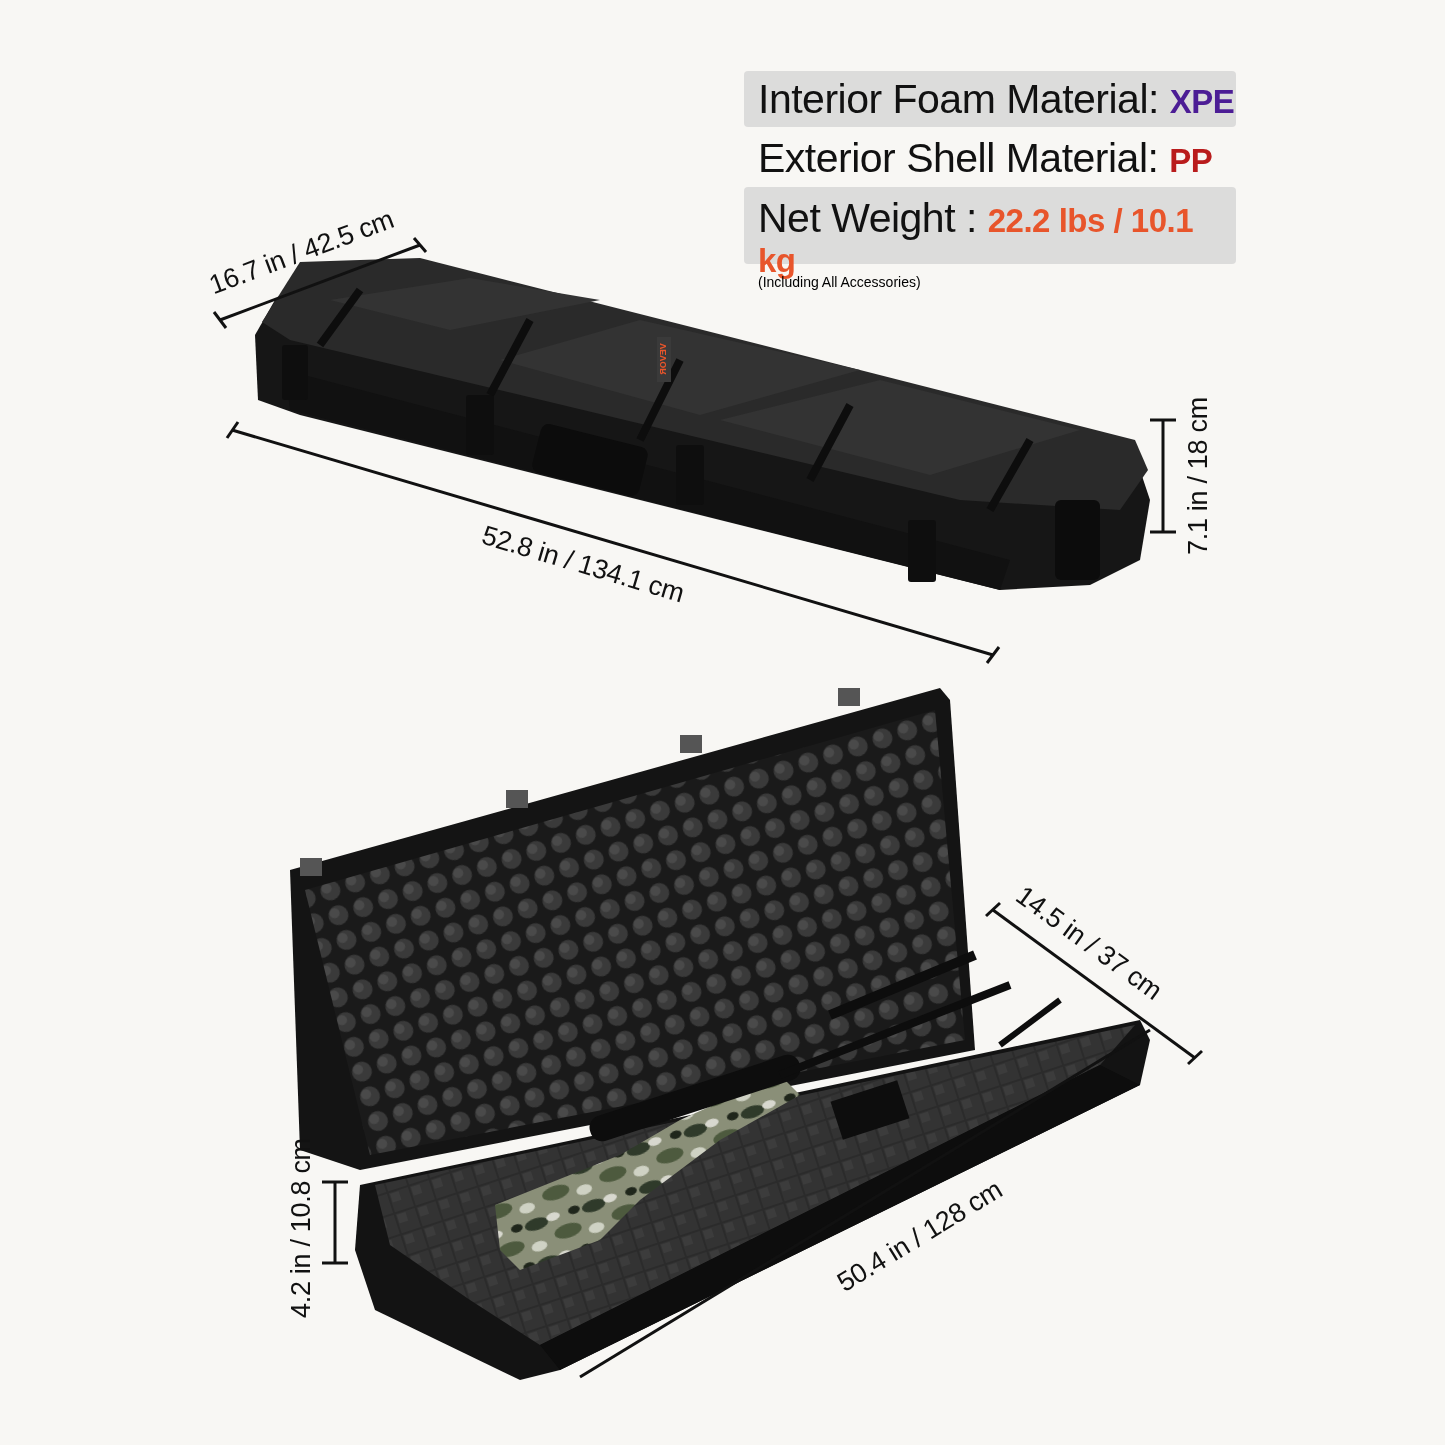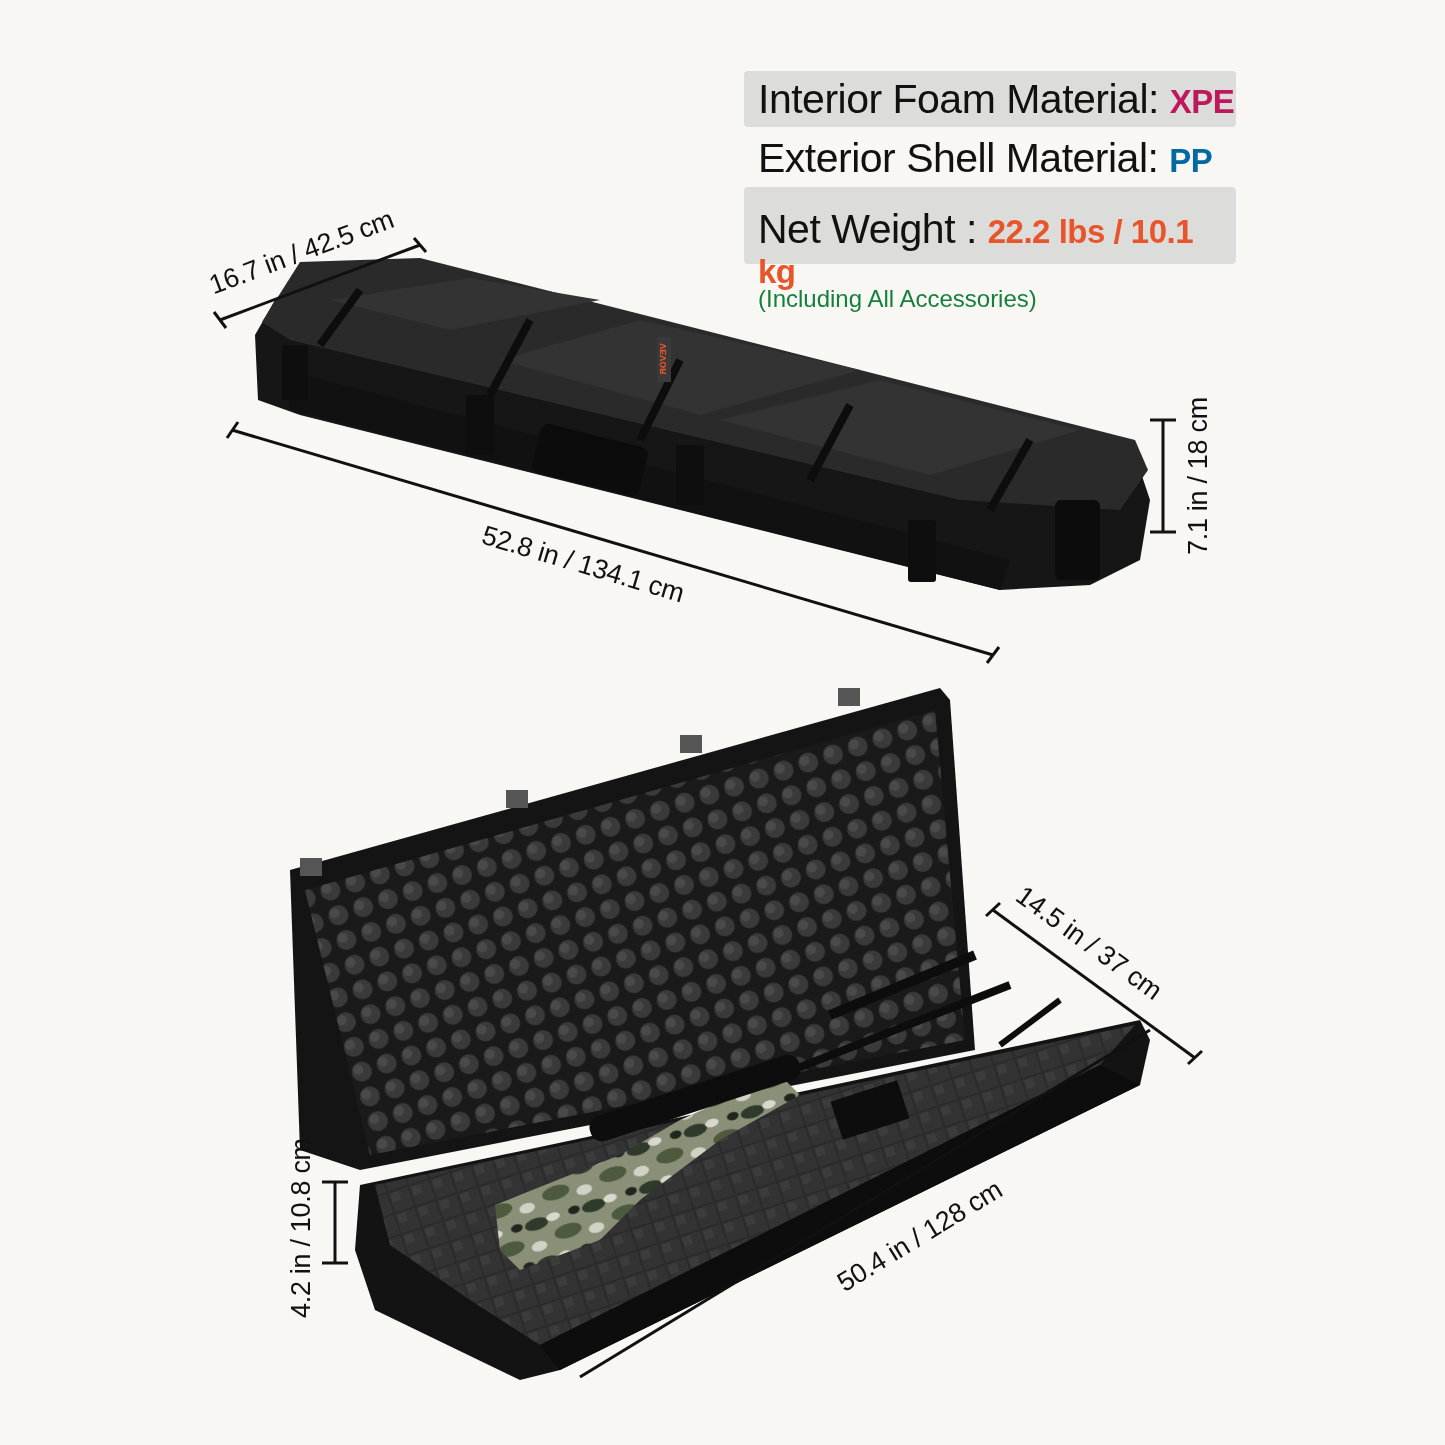--- a/index.html
+++ b/index.html
@@ -9,21 +9,21 @@
     font-family:"Liberation Sans", "DejaVu Sans", sans-serif;
     color:#111;
   }
   .spec-box {
     position:absolute; left:744px; width:492px; box-sizing:border-box;
     padding-left:14px;
   }
   .spec-box.shaded { background:#dcdcdb; border-radius:4px; }
   .spec-label { font-size:41px; letter-spacing:-0.5px; color:#111; }
   .spec-value { font-size:33px; font-weight:bold; letter-spacing:-0.5px; }
-  .spec-note { font-size:24px; color:#15803d; display:block; margin-top:-6px; }
+  .spec-note { font-size:14px; color:#000000; display:block; margin-top:-6px; }
   .dim {
     position:absolute; font-size:27px; color:#111; white-space:nowrap;
     transform-origin:left top; letter-spacing:-0.3px;
   }
   svg.art { position:absolute; left:0; top:0; }
 </style>
 </head>
 <body>
 
 <svg class="art" width="1445" height="1445" viewBox="0 0 1445 1445">
@@ -127,26 +127,26 @@
     <line x1="580" y1="1377" x2="1150" y2="1030"></line>
     <line x1="335" y1="1182" x2="335" y2="1263"></line>
     <line x1="322" y1="1182" x2="348" y2="1182"></line>
     <line x1="322" y1="1263" x2="348" y2="1263"></line>
   </g>
 </svg>
 
 <div style="position:absolute; left:640px; top:352px; width:46px; height:14px; transform:rotate(-90deg) scaleX(-1); font-size:9px; color:#e8552b; font-weight:bold; text-align:center; line-height:14px;">VEVOR</div>
 
 <div class="spec-box shaded" style="top:71px; height:56px; line-height:56px;">
-  <span class="spec-label">Interior Foam Material: </span><span class="spec-value" style="color:#be185d;">XPE</span>
+  <span class="spec-label">Interior Foam Material: </span><span class="spec-value" style="color:#4c1d95;">XPE</span>
 </div>
 <div class="spec-box" style="top:130px; height:56px; line-height:56px;">
-  <span class="spec-label">Exterior Shell Material: </span><span class="spec-value" style="color:#0369a1;">PP</span>
+  <span class="spec-label">Exterior Shell Material: </span><span class="spec-value" style="color:#b91c1c;">PP</span>
 </div>
-<div class="spec-box shaded" style="top:187px; height:77px; padding-top:19px;">
+<div class="spec-box shaded" style="top:187px; height:77px; padding-top:8px;">
   <span class="spec-label">Net Weight : </span><span class="spec-value" style="color:#e8552b;">22.2 lbs / 10.1 kg</span>
   <span class="spec-note">(Including All Accessories)</span>
 </div>
 
 <div class="dim" style="left:205px; top:272px; transform:rotate(-20.5deg);">16.7 in / 42.5 cm</div>
 <div class="dim" style="left:487px; top:520px; transform:rotate(16.5deg);">52.8 in / 134.1 cm</div>
 <div class="dim" style="left:1183px; top:555px; transform:rotate(-90deg);">7.1 in / 18 cm</div>
 <div class="dim" style="left:1028px; top:880px; transform:rotate(36deg);">14.5 in / 37 cm</div>
 <div class="dim" style="left:832px; top:1272px; transform:rotate(-31.5deg);">50.4 in / 128 cm</div>
 <div class="dim" style="left:286px; top:1318px; transform:rotate(-90deg);">4.2 in / 10.8 cm</div>

